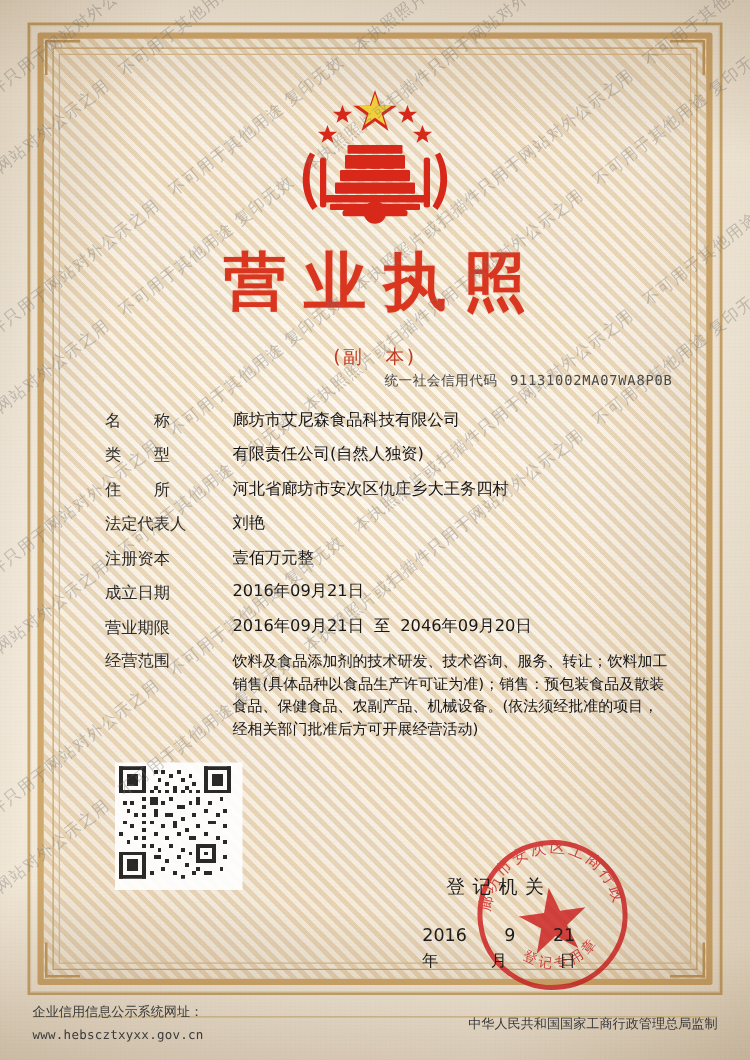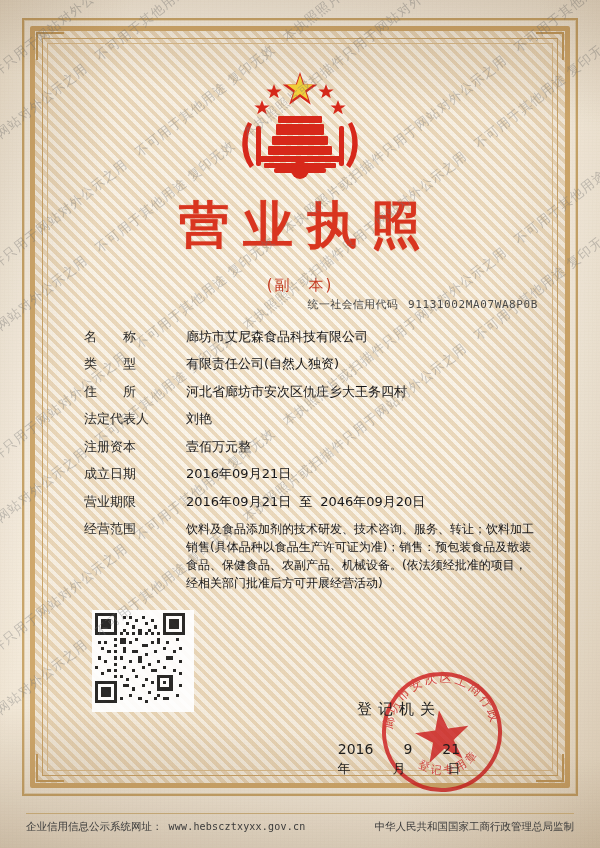--- a/index.html
+++ b/index.html
@@ -214,21 +214,21 @@
     position: absolute;
     left: 26px;
     right: 26px;
     bottom: 14px;
     display: flex;
     align-items: center;
     justify-content: space-between;
     font-size: 10.5px;
     color: #3a3a3a;
   }
-  .footer .left { display: flex; align-items: baseline; gap: 6px; }
+  .footer .left { display: flex; align-items: baseline; gap: 6px; flex-direction: column; }
   .footer .url {
     font-family: "DejaVu Sans Mono", "Liberation Mono", monospace;
     font-size: 10px;
     letter-spacing: .2px;
   }
   .footer-divider {
     position: absolute;
     left: 26px; right: 26px;
     bottom: 34px;
     border-top: 1px solid #c2a675;

